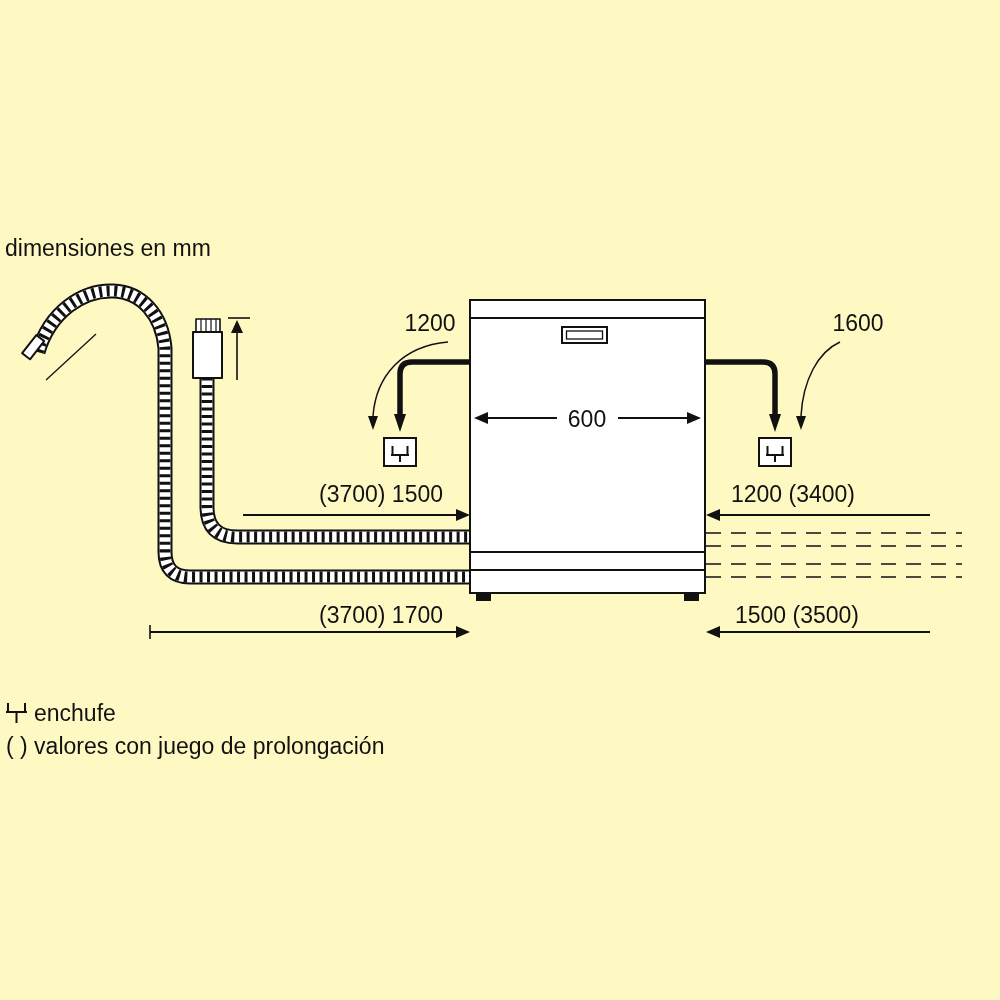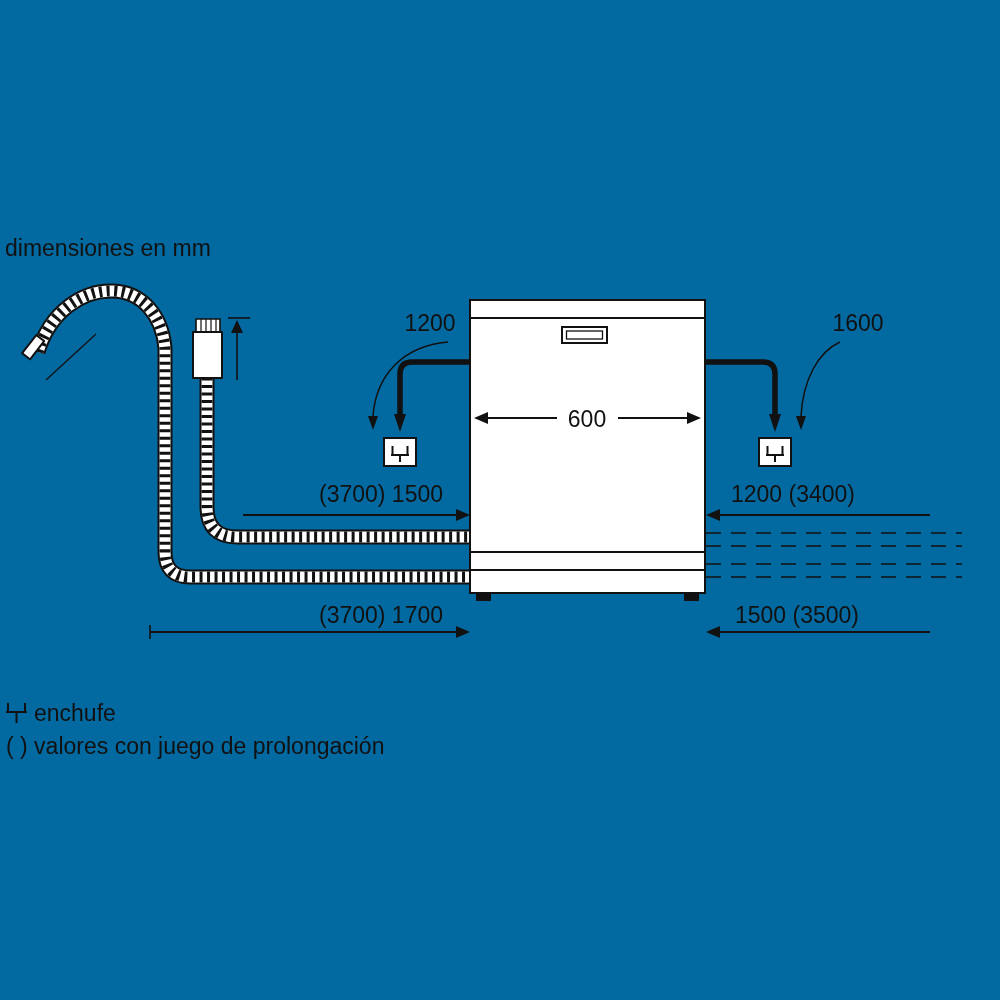--- a/index.html
+++ b/index.html
@@ -1,16 +1,16 @@
 <!DOCTYPE html>
 <html><head>
 <meta charset="utf-8">
 <style>
   html,body{margin:0;padding:0;background:#ffffff;}
-  .stage{position:relative;width:1000px;height:1000px;background:#0369a1;overflow:hidden;}
+  .stage{position:relative;width:1000px;height:1000px;background:#fef9c3;overflow:hidden;}
   svg{display:block;}
   text{font-family:"Liberation Sans","DejaVu Sans",sans-serif;fill:#111111;}
   .dim{font-size:23px;}
   .title{font-size:23px;}
 </style>
 </head>
 <body>
 
 <div class="stage">
 <svg width="1000" height="1000" viewBox="0 0 1000 1000">

